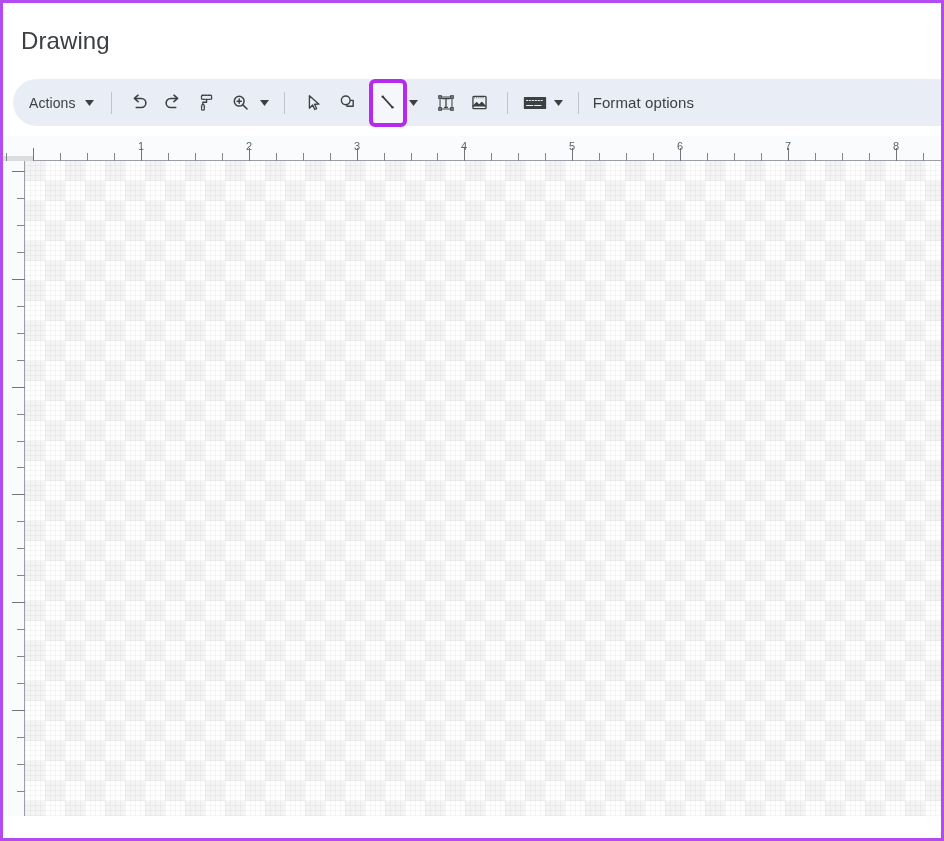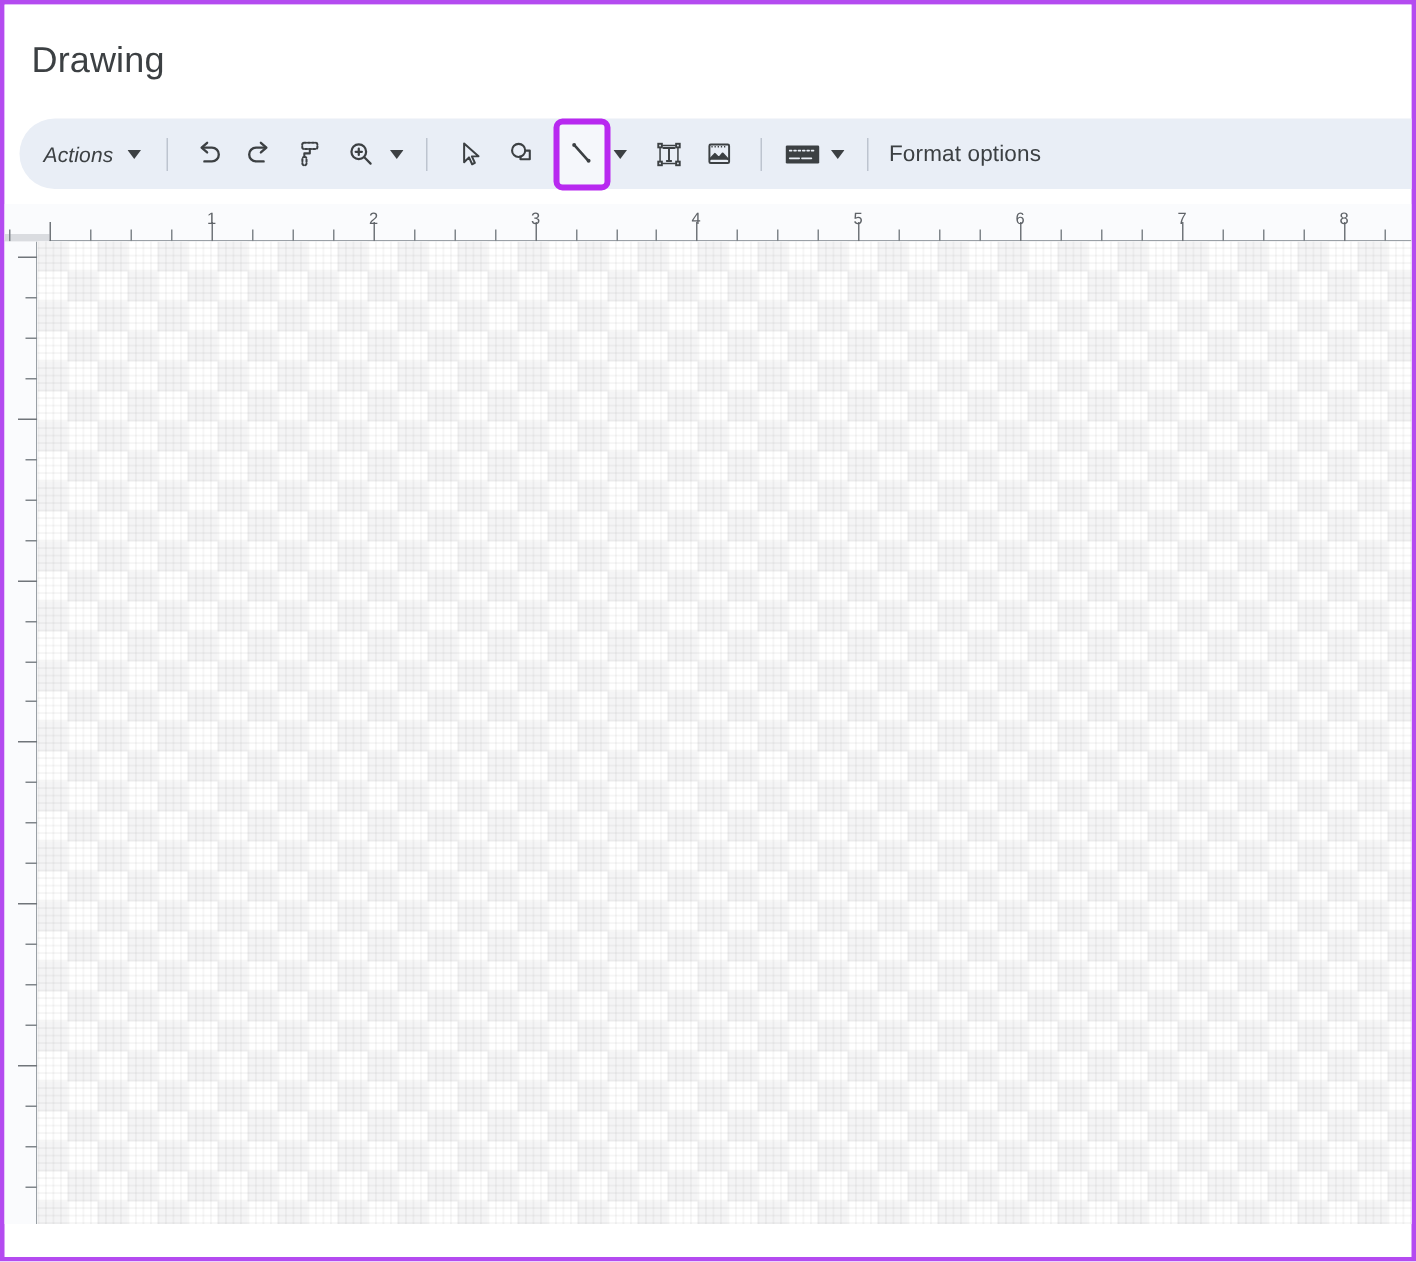--- a/index.html
+++ b/index.html
@@ -88,21 +88,20 @@
   }
   .tb-text {
     font-size: 14px;
     color: #3c4043;
     padding: 0 2px 0 0;
     letter-spacing: .1px;
   }
   .tb-actions {
     gap: 5px;
     padding: 0 4px 0 0;
-    font-style: italic;
   }
   .tb-icon {
     width: 34px;
   }
   .tb-icon svg { display: block; }
   .caret {
     width: 14px;
     display: flex;
     align-items: center;
     justify-content: center;

